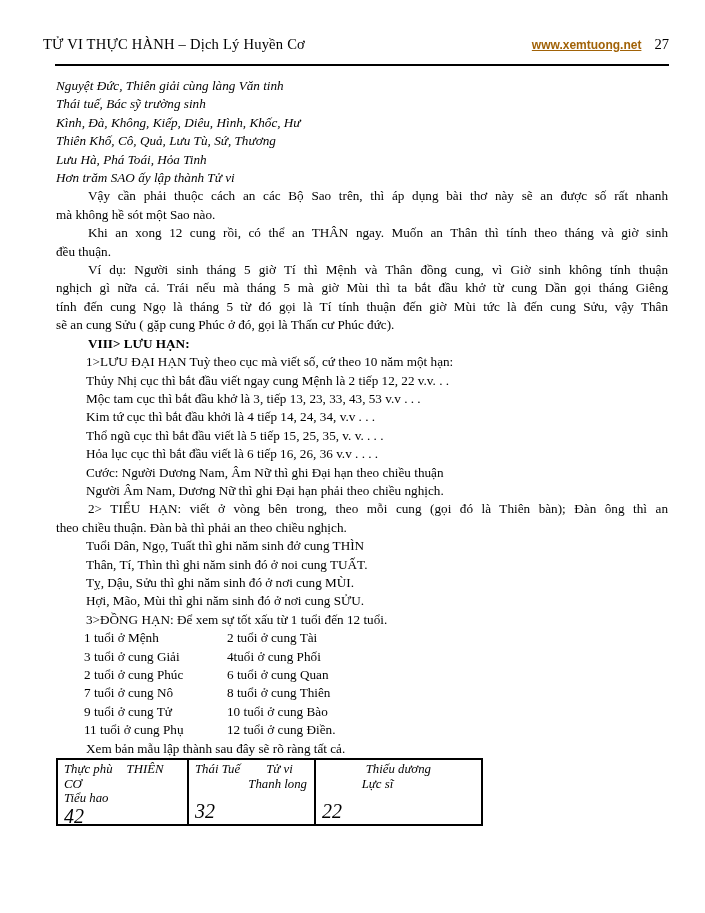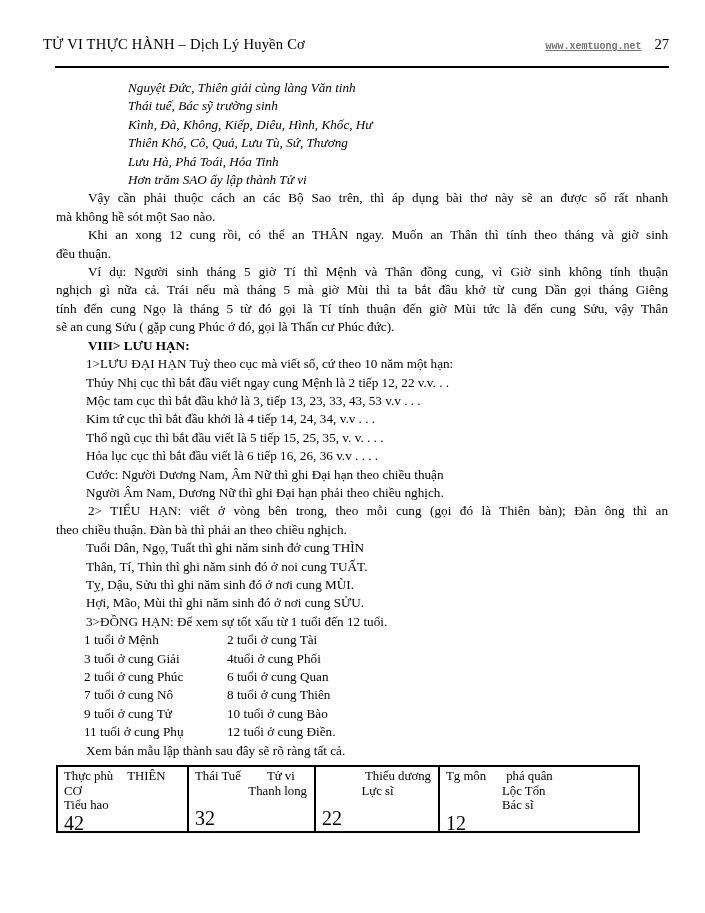--- a/index.html
+++ b/index.html
@@ -7,44 +7,44 @@
     width:705px;height:913px;overflow:hidden;
     font-family:"Liberation Serif", serif;color:#000;
   }
   .page{padding:34px 36px 0 43px;box-sizing:border-box;}
 
   
   .hdr{display:flex;align-items:baseline;font-size:14.6px;line-height:20px;}
   .hdr-title{flex:1;letter-spacing:0.2px;}
   .hdr-right{display:flex;align-items:baseline;gap:13px;}
   .hdr-link{
-    font-family:Liberation Mono, monospace;font-weight:bold;
-    font-size:10px;color:#737373;text-decoration:underline;cursor:pointer;
+    font-family:Liberation Sans, sans-serif;font-weight:bold;
+    font-size:12px;color:#a16207;text-decoration:underline;cursor:pointer;
   }
   .hdr-page{font-size:14.6px;}
   .rule{border-top:2px solid #000;margin:9px 0 0 12px;}
 
   
   .content{
     margin-left:13px;width:612px;margin-top:11px;
     font-size:13.2px;line-height:18.4px;
   }
-  .poem{margin-left:72px;font-style:italic;}
+  .poem{font-style:italic;}
   .jline{text-align:justify;text-align-last:justify;white-space:normal;}
   .jlast{text-align:left;text-align-last:left;}
   .ind{text-indent:32px;}
   .bold{font-weight:bold;}
   .pline{text-indent:30px;}
   .pair-row{padding-left:28px;}
   .pair-left{display:inline-block;width:143px;}
 
   
   .tbl{
-    display:flex;margin-top:5px;width:584px;height:68px;
-    border:2px solid #000;box-sizing:border-box;
+    display:flex;width:427px;height:68px;
+    border:2px solid #000;box-sizing:border-box;font-style:italic;
   }
   .cell{
     box-sizing:border-box;border-left:2px solid #000;
     padding:2px 5px 2px 6px;display:flex;flex-direction:column;
     font-size:12.8px;line-height:14.6px;
   }
   .cell:first-child{border-left:none;}
   .c1{width:129px;}.c2{width:127px;}.c3{width:124px;}.c4{flex:1;}
   .gap14{margin-left:14px;}
   .gap26{margin-left:26px;}
@@ -156,22 +156,16 @@
       <div class="cell c2">
         <div><span>Thái Tuế</span><span class="gap26">Tử vi</span></div>
         <div class="tr-right">Thanh long</div>
         <div class="cell-num">32</div>
       </div>
       <div class="cell c3">
         <div class="tr-right">Thiếu dương</div>
         <div class="tr-center">Lực sĩ</div>
         <div class="cell-num">22</div>
       </div>
-      <div class="cell c4">
-        <div><span>Tg môn</span><span class="gap20">phá quân</span></div>
-        <div class="tr-push">Lộc Tổn</div>
-        <div class="tr-push">Bác sĩ</div>
-        <div class="cell-num">12</div>
-      </div>
     </div>
 
   </div>
 </div>
 
 </body></html>

